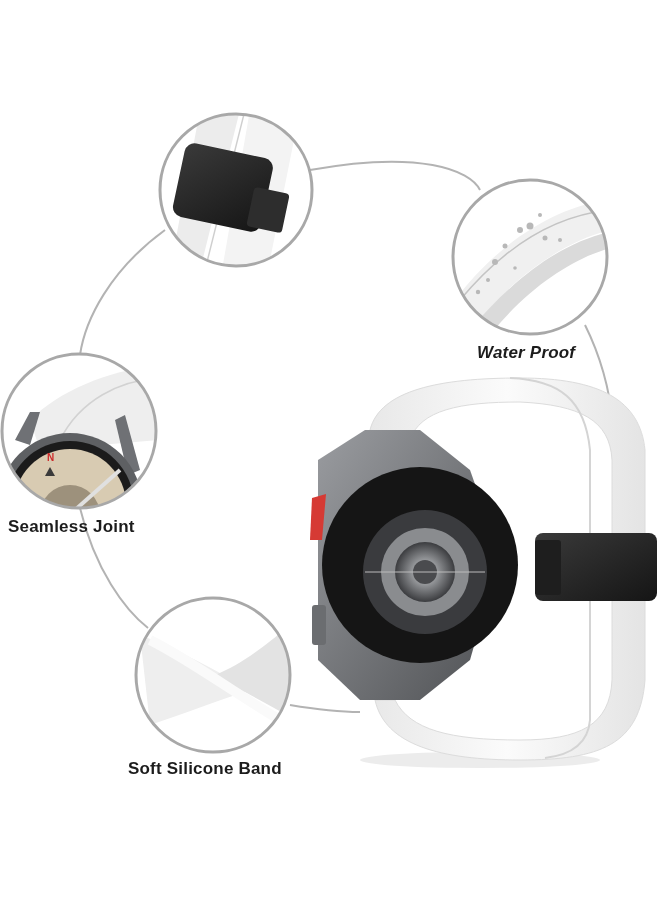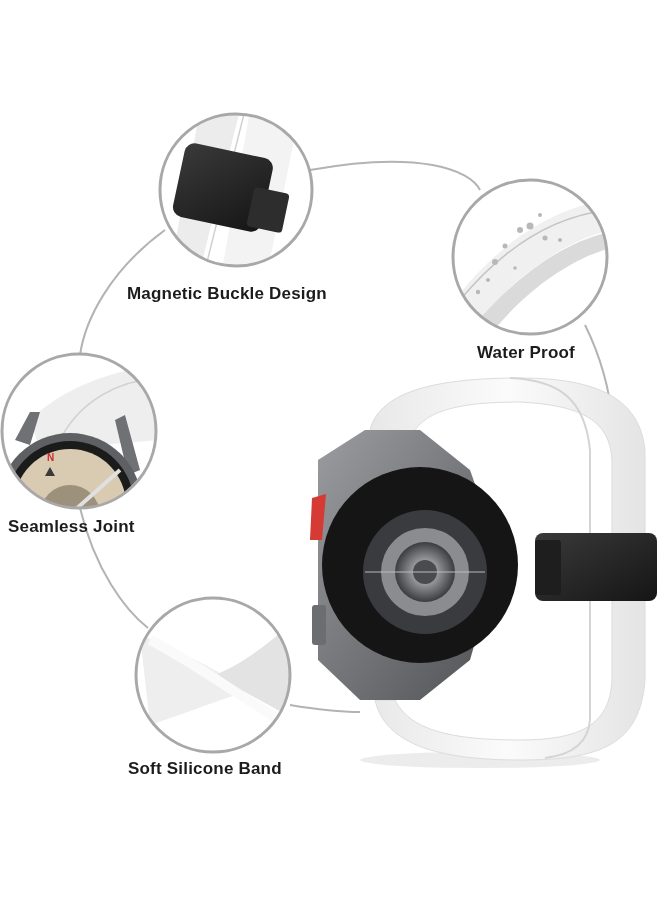--- a/index.html
+++ b/index.html
@@ -131,17 +131,16 @@
       <line x1="365" y1="572" x2="485" y2="572" stroke="#bbbbbb" stroke-width="1"></line>
 
       <path d="M 312 498 L 326 494 L 322 540 L 310 540 Z" fill="#d63a34"></path>
       <rect x="312" y="605" width="14" height="40" rx="3" fill="#6b6d70"></rect>
 
       <rect x="535" y="533" width="122" height="68" rx="8" fill="url(#buckleGrad)"></rect>
       <rect x="535" y="540" width="26" height="55" rx="3" fill="#1e1e1e"></rect>
     </g>
   </svg>
 
-  <div class="label" style="left:127px; top:284px;">Magnetic Buckle Design</div>
-  <div class="label" style="left:477px; top:343px;">Water Proof</div>
+  <div class="label" style="left:477px; top:343px;font-style:italic;">Water Proof</div>
   <div class="label" style="left:128px; top:759px;">Soft Silicone Band</div>
   <div class="label" style="left:8px; top:517px;">Seamless Joint</div>
 </div>
 
 </body></html>

